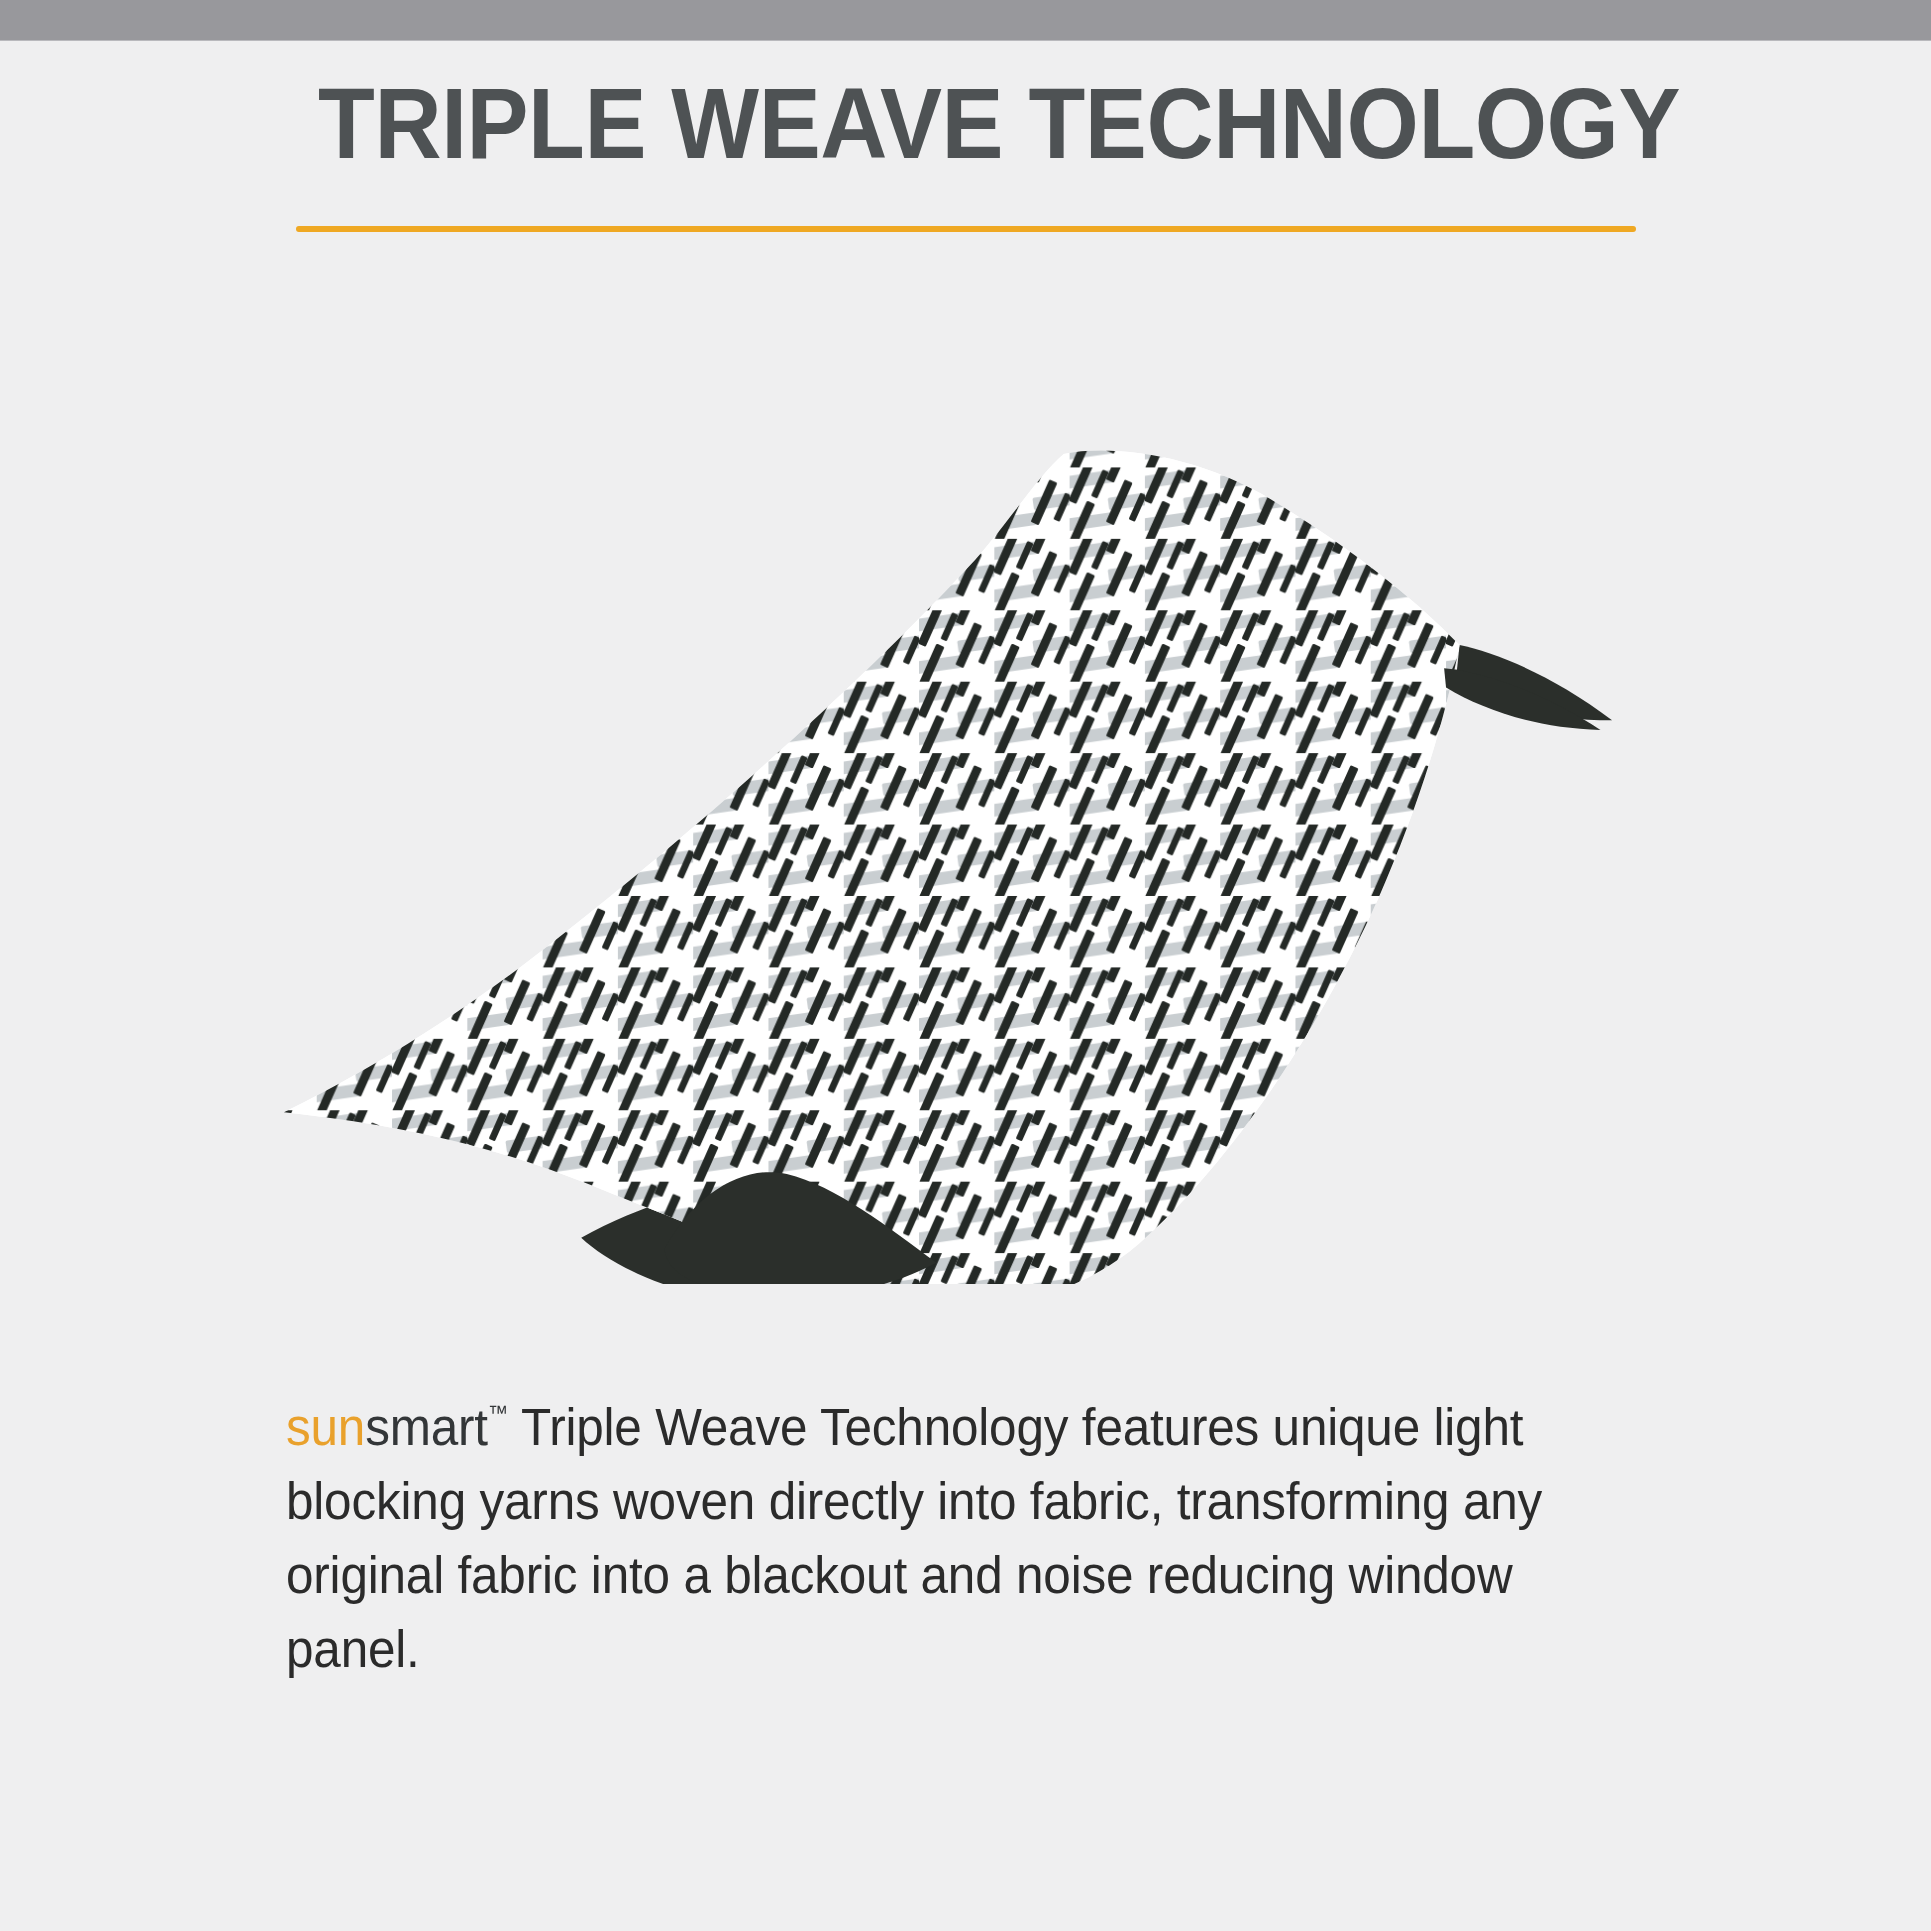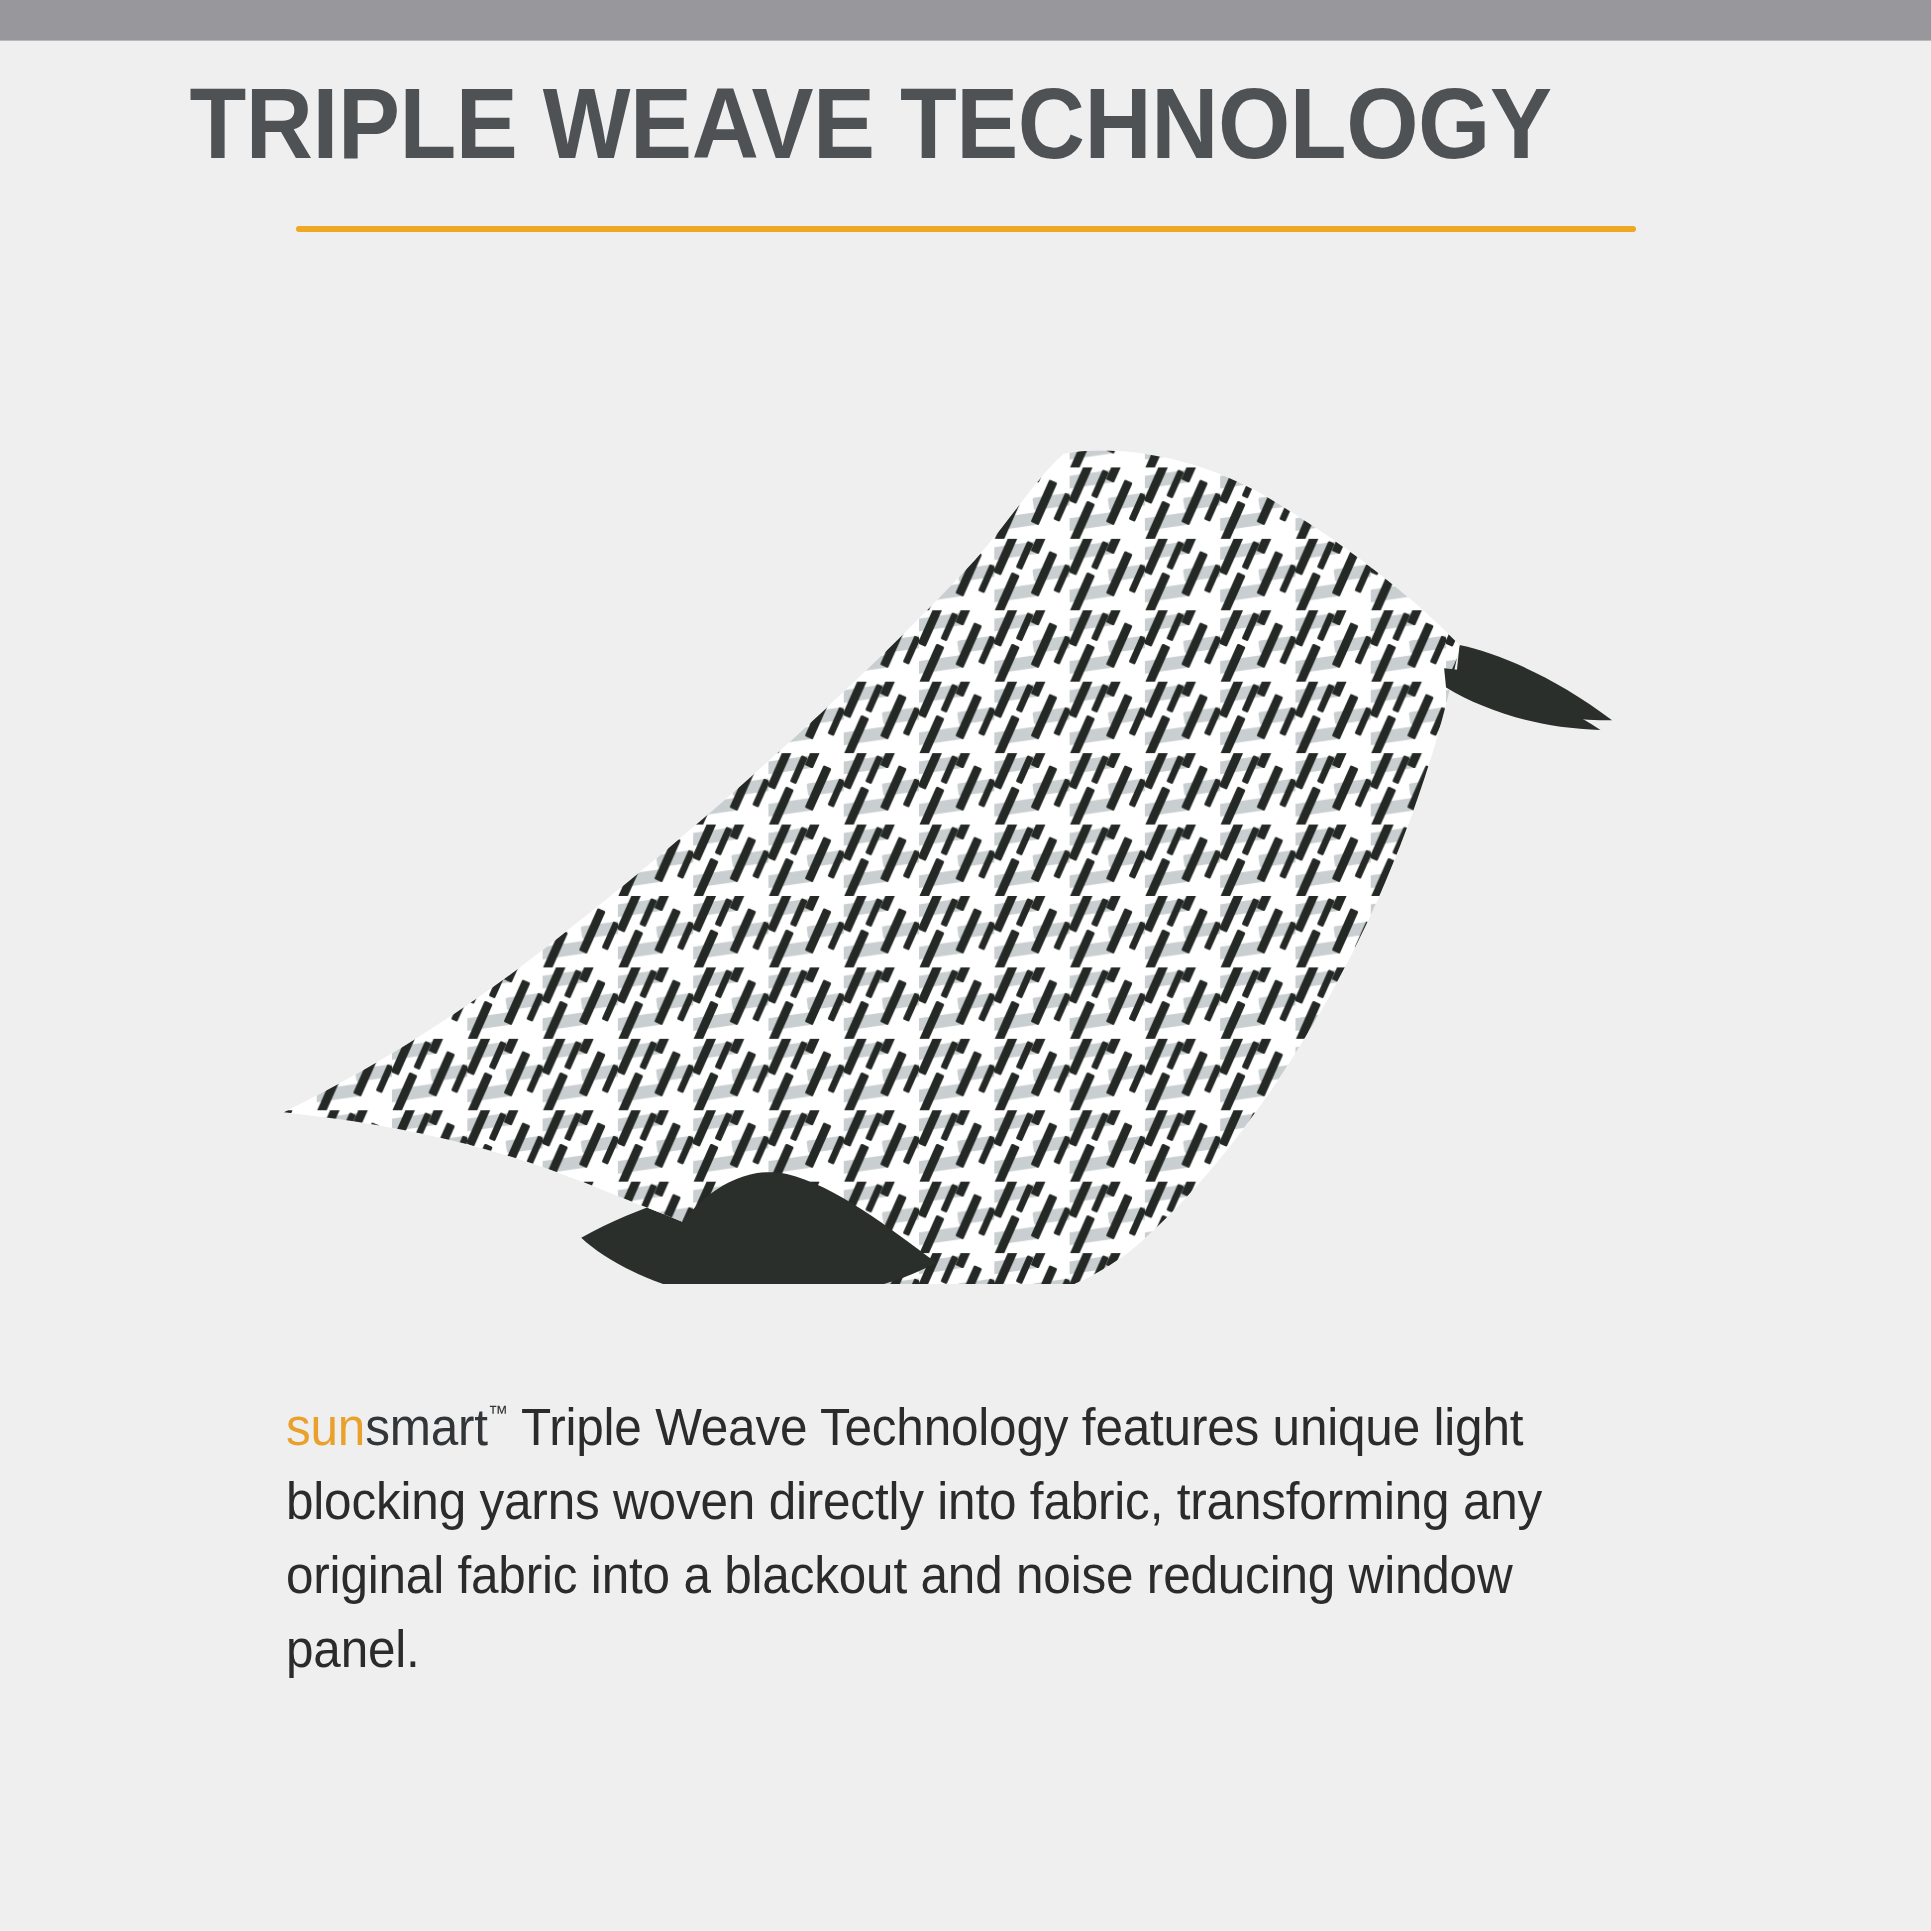--- a/index.html
+++ b/index.html
@@ -33,21 +33,21 @@
     border-bottom: 1.9px solid #b9b9bd;
     box-sizing: border-box;
   }
 
   
   .header {
     position: absolute;
     left: 0;
     top: 70px;
     width: 1741px;
-    text-align: center;
+    text-align: right;
   }
   .title {
     font-family: "Liberation Sans Narrow", "Liberation Sans", sans-serif;
     font-weight: bold;
     font-size: 100px;
     line-height: 1.06;
     letter-spacing: -0.5px;
     color: #4e5254;
     transform: scaleX(0.93);
     transform-origin: 50% 50%;

